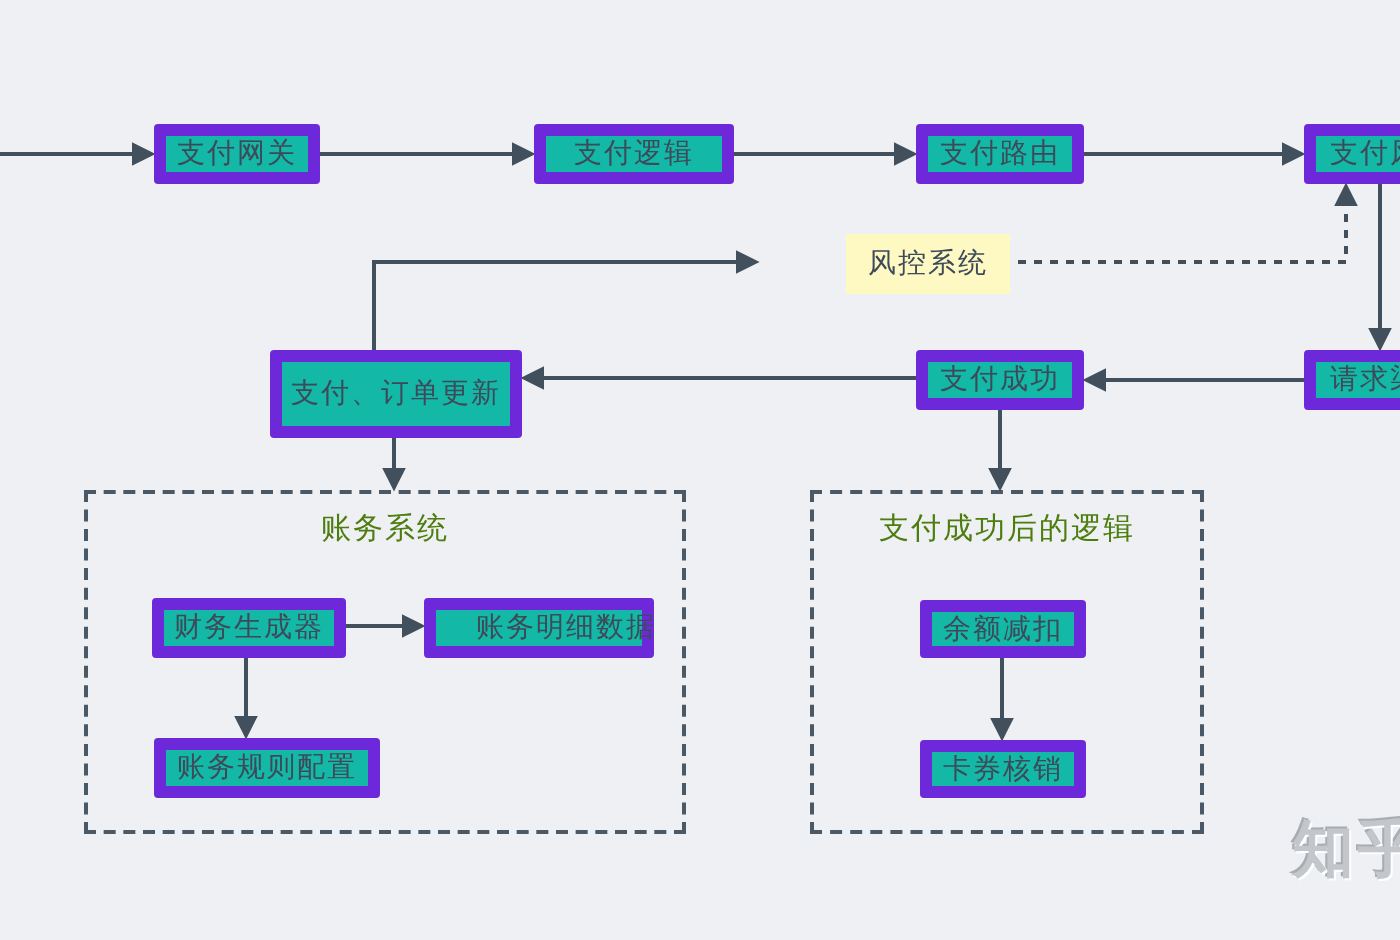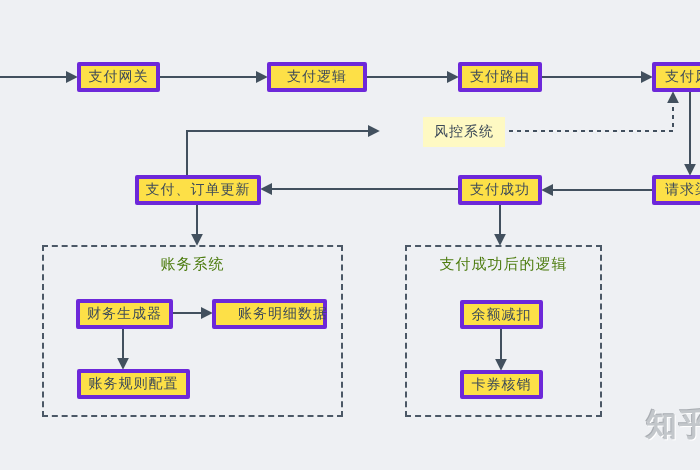--- a/index.html
+++ b/index.html
@@ -8,22 +8,22 @@
     position:relative;
     width:700px;height:470px;
     background:#eef0f3;
     overflow:hidden;
   }
   .wires{position:absolute;left:0;top:0;width:700px;height:470px;}
   .node{
     position:absolute;
     box-sizing:border-box;
     display:flex;align-items:center;justify-content:center;
-    background:#fde047;
-    border:4px solid #6d28d9;
+    background:#14b8a6;
+    border:6px solid #6d28d9;
     border-radius:2px;
     color:#3d4a59;
     font-size:14px;
     letter-spacing:1px;
     white-space:nowrap;
   }
   .node.tan{
     background:#fef9c3;
     border:none;
     border-radius:0;
@@ -51,21 +51,21 @@
     color:#c3c7cb;
     text-shadow:1px 1px 0 #ffffff, -1px -1px 0 #a9adb2;
     white-space:nowrap;
   }
   
   #n-gateway{left:77px;top:62px;width:83px;height:30px;}
   #n-logic{left:267px;top:62px;width:100px;height:30px;}
   #n-routing{left:458px;top:62px;width:84px;height:30px;}
   #n-riskctrl{left:652px;top:62px;width:86px;height:30px;}
   #n-risksys{left:379px;top:117px;width:82px;height:30px;}
-  #n-orderupd{left:135px;top:175px;width:126px;height:30px;}
+  #n-orderupd{left:135px;top:175px;width:126px;height:44px;}
   #n-paysucc{left:458px;top:175px;width:84px;height:30px;}
   #n-reqchan{left:652px;top:175px;width:86px;height:30px;}
   #n-finGen{left:76px;top:299px;width:97px;height:30px;}
   #n-detail{left:212px;top:299px;width:115px;height:30px;padding-left:27px;}
   #n-rules{left:77px;top:369px;width:113px;height:30px;}
   #n-balance{left:460px;top:300px;width:83px;height:29px;}
   #n-coupon{left:460px;top:370px;width:83px;height:29px;}
   #c-accounting{left:42px;top:245px;width:301px;height:172px;}
   #c-postsuccess{left:405px;top:245px;width:197px;height:172px;}
 </style>

